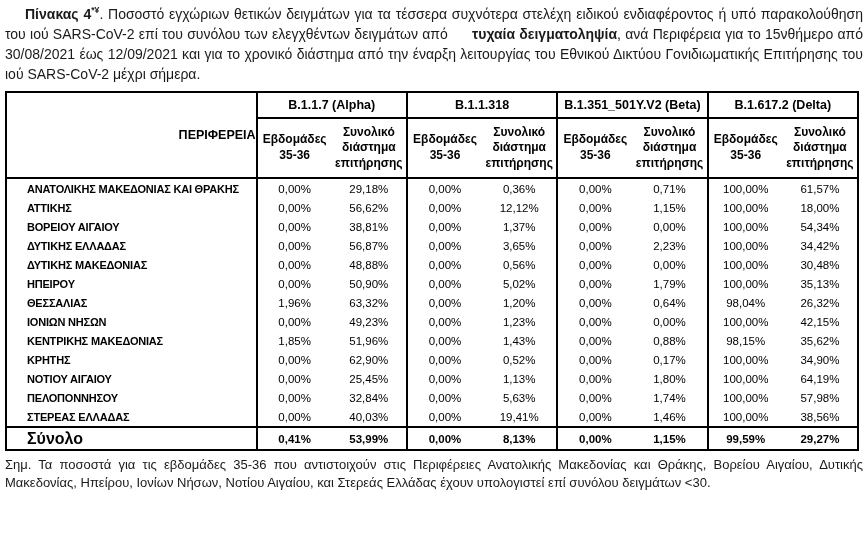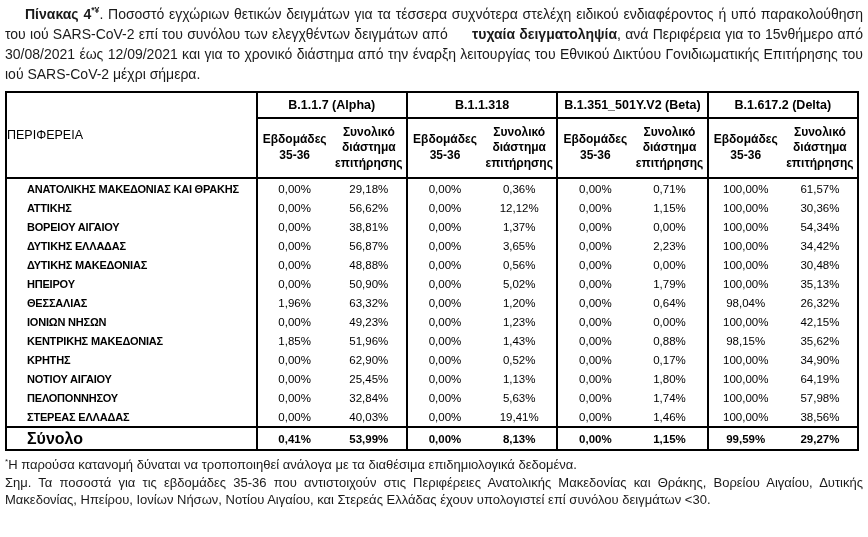--- a/index.html
+++ b/index.html
@@ -40,22 +40,22 @@
     font-size: 12.5px;
     font-weight: bold;
     text-align: center;
     white-space: nowrap;
     border-left: 2px solid #000;
     border-bottom: 2px solid #000;
     margin-left: 32px;
   }
   th.region-h {
     font-size: 12.5px;
-    font-weight: normal;
-    text-align: left;
+    font-weight: bold;
+    text-align: right;
     border-bottom: 2px solid #000;
     margin-top: 20px;
   }
   th.sub-h {
     height: 58px;
     font-size: 12px;
     font-weight: bold;
     text-align: center;
     line-height: 1.3;
     border-bottom: 2px solid #000;
@@ -146,21 +146,21 @@
         </tr>
         <tr>
           <td class="region">ΑΤΤΙΚΗΣ</td>
           <td class="val grp">0,00%</td>
           <td class="val">56,62%</td>
           <td class="val grp">0,00%</td>
           <td class="val">12,12%</td>
           <td class="val grp">0,00%</td>
           <td class="val">1,15%</td>
           <td class="val grp">100,00%</td>
-          <td class="val">30,36%</td>
+          <td class="val">18,00%</td>
         </tr>
         <tr>
           <td class="region">ΒΟΡΕΙΟΥ ΑΙΓΑΙΟΥ</td>
           <td class="val grp">0,00%</td>
           <td class="val">38,81%</td>
           <td class="val grp">0,00%</td>
           <td class="val">1,37%</td>
           <td class="val grp">0,00%</td>
           <td class="val">0,00%</td>
           <td class="val grp">100,00%</td>
@@ -284,17 +284,16 @@
           <td class="val">8,13%</td>
           <td class="val grp">0,00%</td>
           <td class="val">1,15%</td>
           <td class="val grp">99,59%</td>
           <td class="val">29,27%</td>
         </tr>
       </tbody>
   </table>
 
   <div class="footnotes">
-    <p><sup>*</sup><span>Η παρούσα κατανομή δύναται να τροποποιηθεί ανάλογα με τα διαθέσιμα επιδημιολογικά δεδομένα.</span></p>
     <p><span>Σημ. Τα ποσοστά για τις εβδομάδες 35-36 που αντιστοιχούν στις Περιφέρειες Ανατολικής Μακεδονίας και Θράκης, Βορείου Αιγαίου, Δυτικής Μακεδονίας, Ηπείρου, Ιονίων Νήσων, Νοτίου Αιγαίου, και Στερεάς Ελλάδας έχουν υπολογιστεί επί συνόλου δειγμάτων &lt;30.</span></p>
   </div>
 
 </div>
 
 </body></html>

